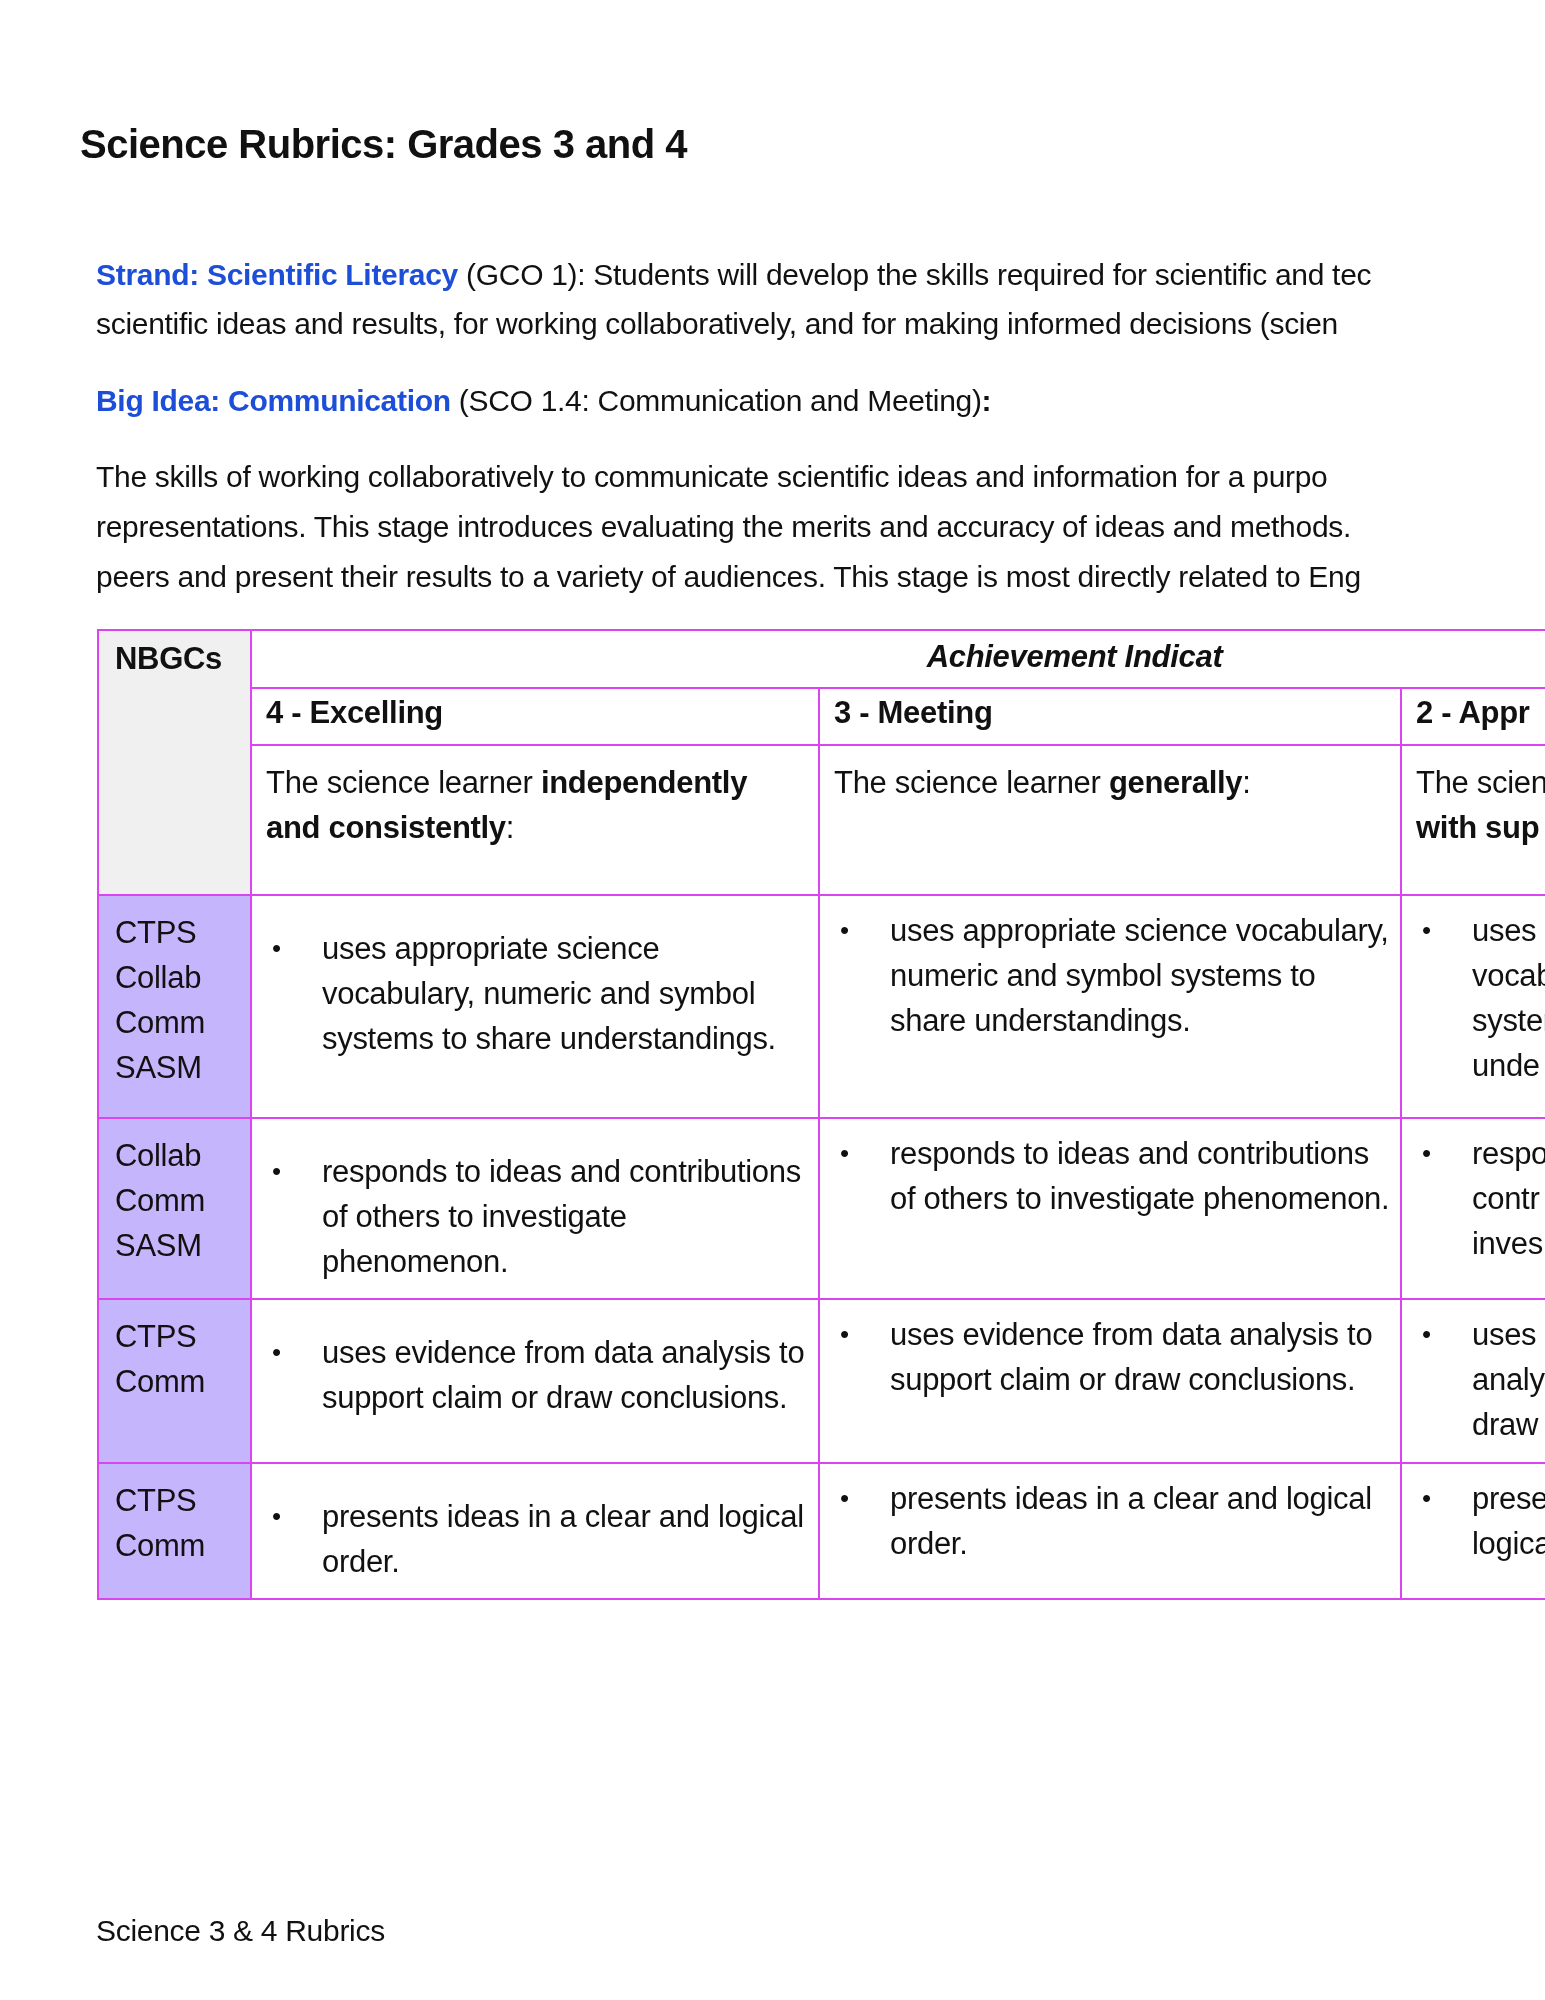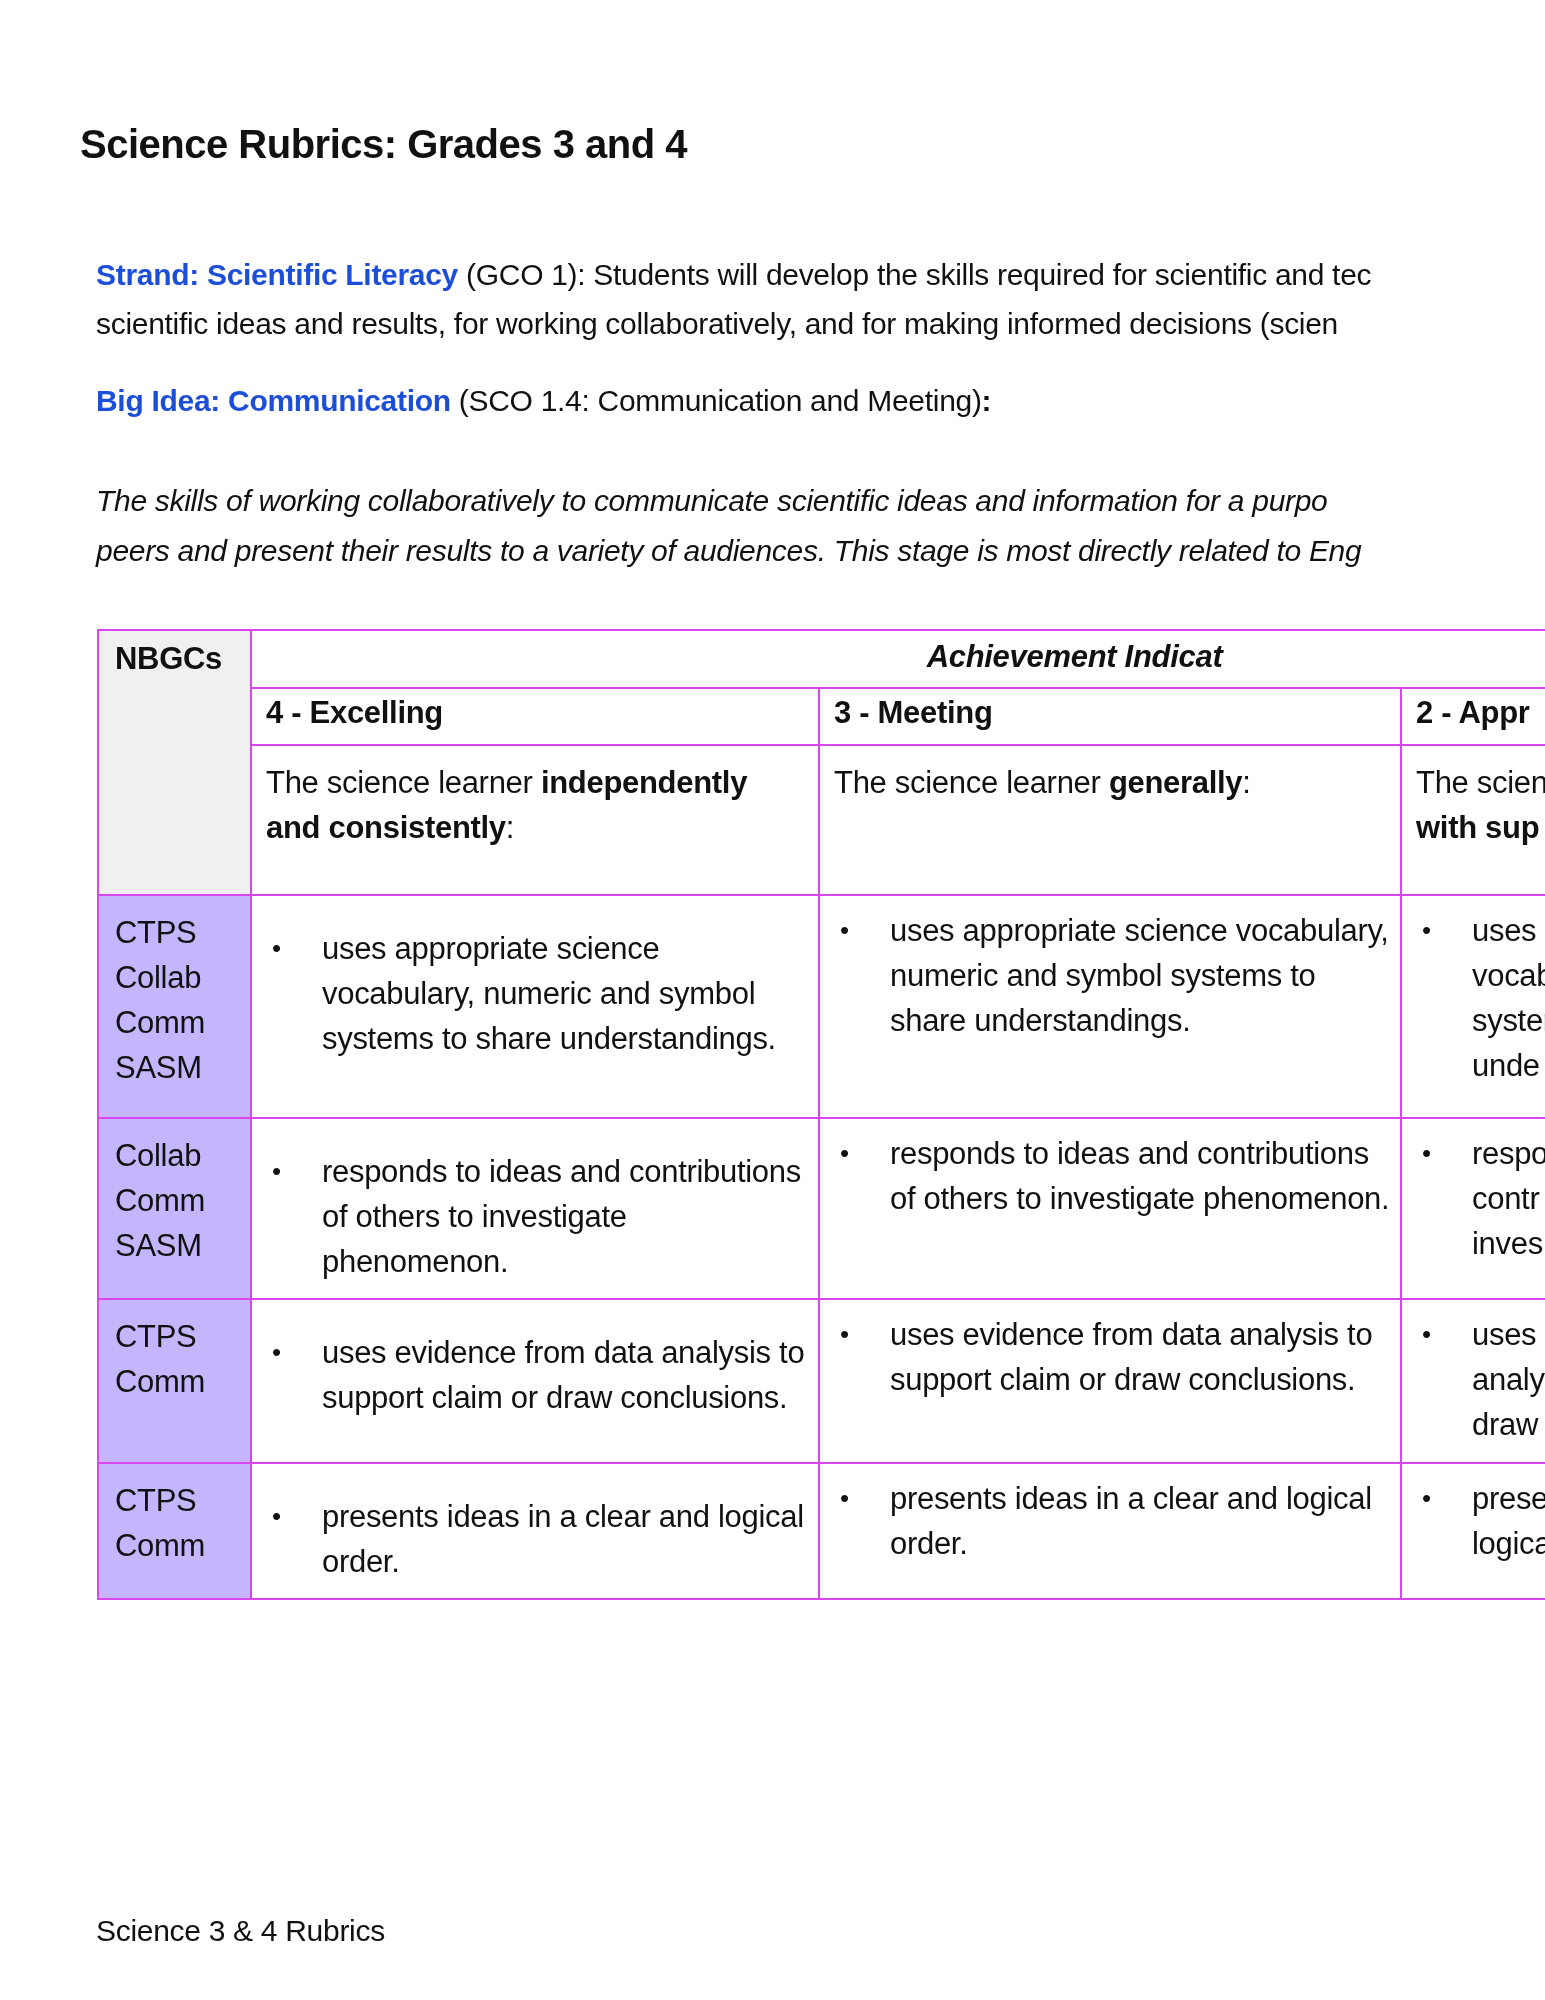--- a/index.html
+++ b/index.html
@@ -12,21 +12,21 @@
     position: absolute; left: 80px; top: 122px;
     font-size: 40px; font-weight: bold; letter-spacing: -0.5px; white-space: nowrap;
   }
   .para {
     position: absolute; left: 96px; font-size: 30px; line-height: 49px;
     white-space: nowrap; letter-spacing: -0.3px;
   }
   .red { color: #1d4ed8; font-weight: bold; }
   .p-strand { top: 250px; }
   .p-bigidea { top: 376px; }
-  .p-desc { top: 452px; font-style: italic; line-height: 50px; margin-top: 24px; }
+  .p-desc { top: 452px; line-height: 50px; }
   .colon-bold { font-weight: bold; }
 
   .rubric {
     position: absolute; left: 97px; top: 629px;
     border-collapse: collapse; table-layout: fixed;
     width: 1500px;
   }
   .rubric td, .rubric th {
     border: 2px solid #d946ef; vertical-align: top; padding: 0;
     font-size: 31px; letter-spacing: -0.3px; font-weight: normal; text-align: left;
@@ -57,20 +57,21 @@
   <div><span class="red">Strand: Scientific Literacy</span><span> (GCO 1): Students will develop the skills required for scientific and tec</span></div>
   <div>scientific ideas and results, for working collaboratively, and for making informed decisions (scien</div>
 </div>
 
 <div class="para p-bigidea">
   <span class="red">Big Idea: Communication</span><span> (SCO 1.4: Communication and Meeting)</span><span class="colon-bold">:</span>
 </div>
 
 <div class="para p-desc">
   <div>The skills of working collaboratively to communicate scientific ideas and information for a purpo</div>
+  <div>representations. This stage introduces evaluating the merits and accuracy of ideas and methods.</div>
   <div>peers and present their results to a variety of audiences. This stage is most directly related to Eng</div>
 </div>
 
 <table class="rubric">
   <colgroup>
     <col style="width:153px">
     <col style="width:568px">
     <col style="width:582px">
     <col style="width:197px">
   </colgroup>

